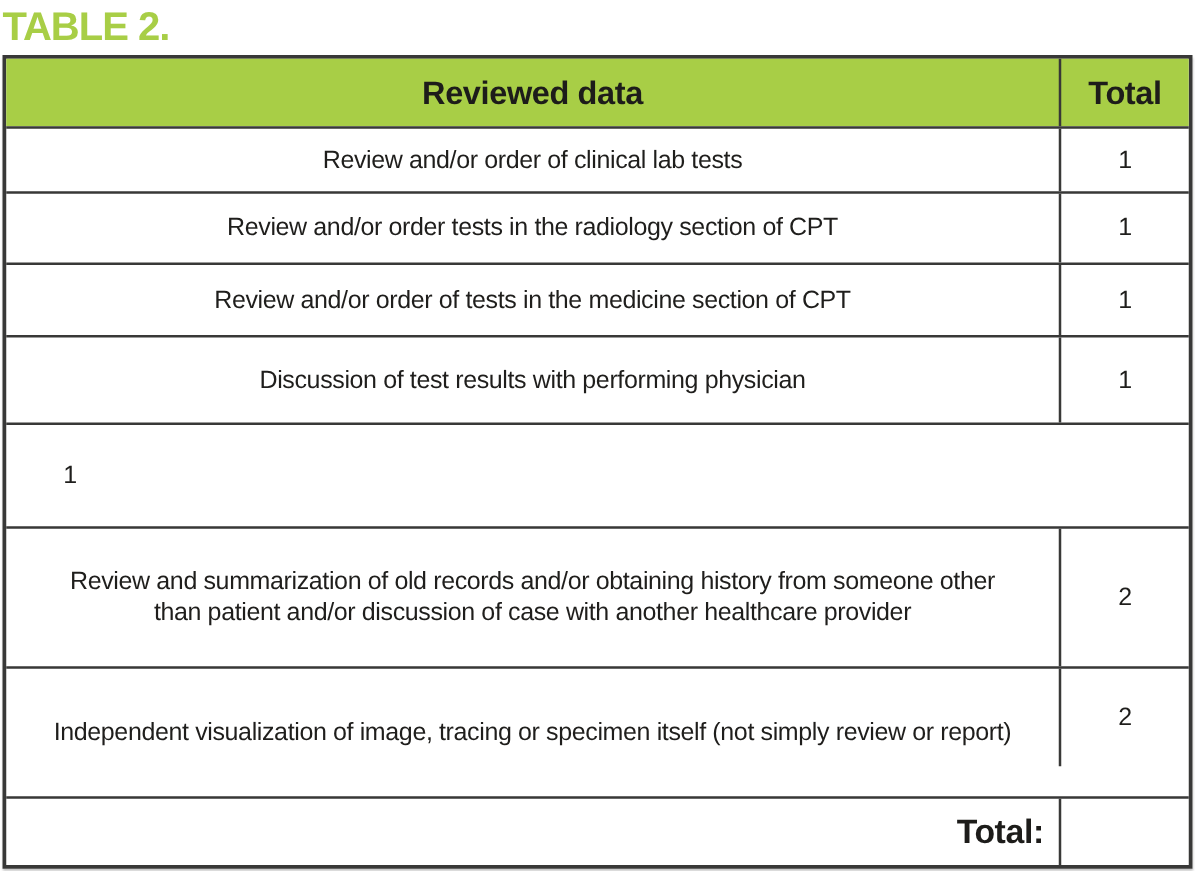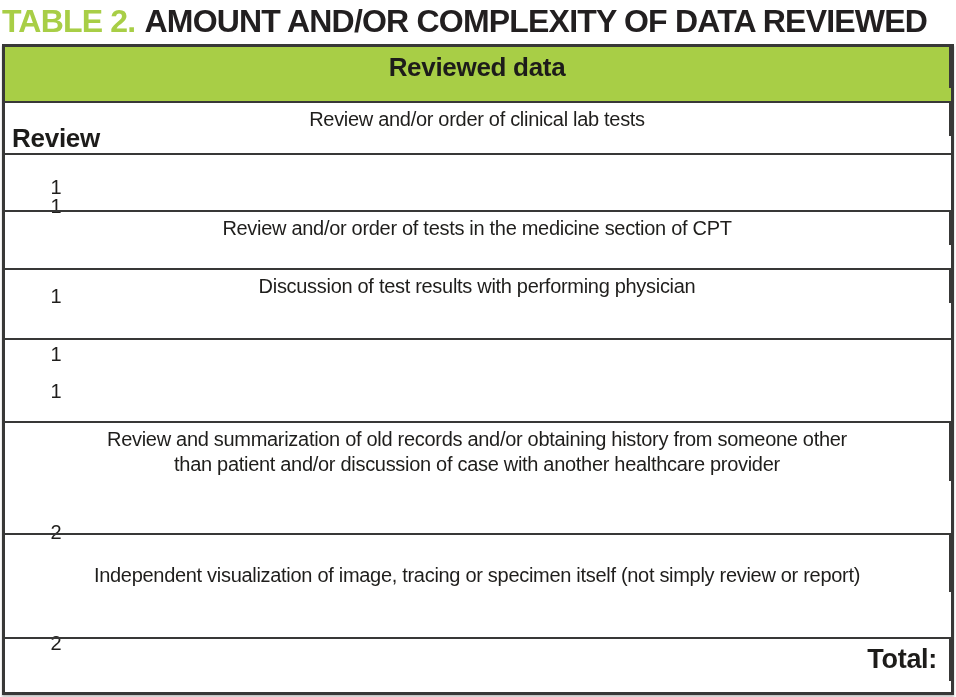--- a/index.html
+++ b/index.html
@@ -37,21 +37,20 @@
     width: 952px;
     height: 651px;
     border: 3px solid #383837;
     display: flex;
     flex-direction: column;
     background: #ffffff;
     box-shadow: 0 2px 2px rgba(0,0,0,0.25);
   }
   .row {
     display: flex;
-    flex-direction: column;
     flex: 0 0 auto;
     border-top: 2.5px solid #383837;
   }
   .row:first-child { border-top: none; }
   .cell {
     display: flex;
     align-items: center;
     justify-content: center;
     text-align: center;
     font-size: 20px;
@@ -88,38 +87,40 @@
     color: #1d1c1a;
   }
 </style>
 </head>
 <body>
 
 <div class="page">
 
   <div class="title">
     <span class="tnum">TABLE 2.</span>
-    <span>AMOUNT AND/OR COMPLEXITY OF DATA REVIEWED</span>
   </div>
 
   <div class="tbl">
 
     <div class="row header">
       <div class="cell label">Reviewed data</div>
-      <div class="cell points">Review</div>
+      <div class="cell points">Total</div>
     </div>
 
     <div class="row r0">
       <div class="cell label">
           <span>Review and/or order of clinical lab tests</span>
         </div>
       <div class="cell points">1</div>
     </div>
 
     <div class="row r1">
+      <div class="cell label">
+          <span>Review and/or order tests in the radiology section of CPT</span>
+        </div>
       <div class="cell points">1</div>
     </div>
 
     <div class="row r2">
       <div class="cell label">
           <span>Review and/or order of tests in the medicine section of CPT</span>
         </div>
       <div class="cell points">1</div>
     </div>
 

